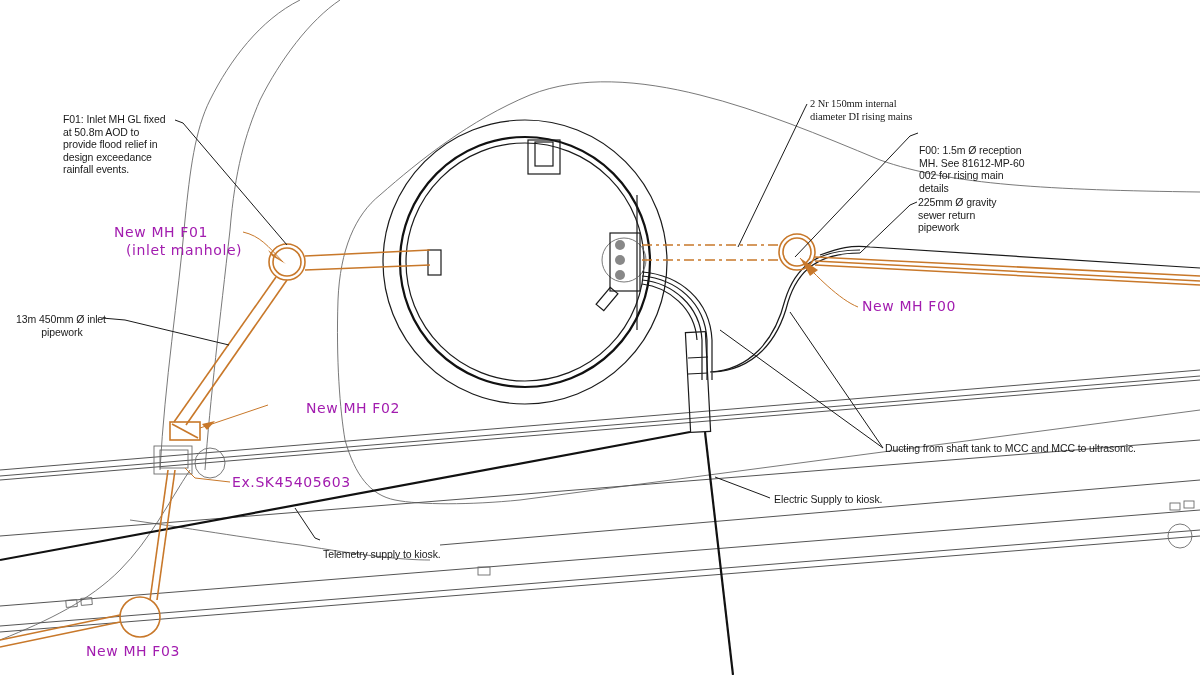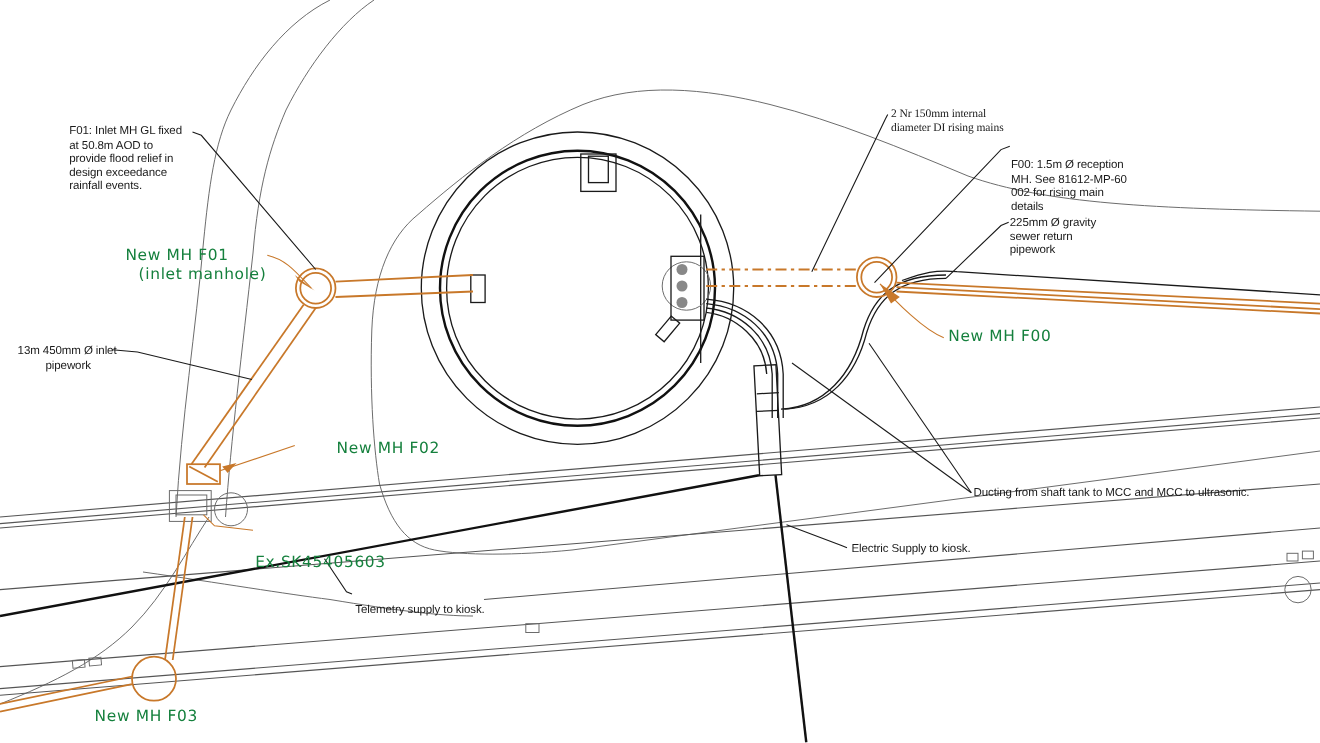--- a/index.html
+++ b/index.html
@@ -1,19 +1,19 @@
 <!DOCTYPE html>
 <html><head>
   <meta charset="utf-8">
   <style>
     html, body { margin: 0; padding: 0; background: #ffffff; }
     body { width: 1200px; height: 675px; overflow: hidden; position: relative; font-family: "Liberation Sans", sans-serif; }
     #drawing { position: absolute; left: 0; top: 0; width: 1200px; height: 675px; }
     .note { position: absolute; font-family: "Liberation Sans", sans-serif; font-size: 10.5px; line-height: 12.6px; color: #1a1a1a; white-space: pre; letter-spacing: -0.1px; }
-    .mh-label { position: absolute; font-family: "DejaVu Sans", sans-serif; font-size: 14px; color: #15803d; white-space: pre; letter-spacing: 0.6px; line-height: 17px; }
+    .mh-label { position: absolute; font-family: "DejaVu Sans", sans-serif; font-size: 14px; color: #a21caf; white-space: pre; letter-spacing: 0.6px; line-height: 17px; }
     .thin { fill: none; stroke: #6a6a6a; stroke-width: 0.9; }
     .kerb { fill: none; stroke: #555; stroke-width: 1; }
     .black { fill: none; stroke: #1a1a1a; stroke-width: 1.2; }
     .heavy { fill: none; stroke: #111; stroke-width: 2.2; }
     .orange { fill: none; stroke: #c8782a; stroke-width: 1.6; }
     .leader { fill: none; stroke: #1a1a1a; stroke-width: 1; }
     .oleader { fill: none; stroke: #c8782a; stroke-width: 1; }
   </style>
 </head>
 <body>
@@ -153,15 +153,15 @@
 <div class="note" style="left:918px; top:196px;">225mm Ø gravity
 sewer return
 pipework</div>
 <div class="note" style="left:885px; top:442px;">Ducting from shaft tank to MCC and MCC to ultrasonic.</div>
 <div class="note" style="left:774px; top:493px;">Electric Supply to kiosk.</div>
 <div class="note" style="left:323px; top:548px;">Telemetry supply to kiosk.</div>
 
 <div class="mh-label" style="left:114px; top:224px;">New MH F01</div>
 <div class="mh-label" style="left:114px; top:242px;margin-left:12px;">(inlet manhole)</div>
 <div class="mh-label" style="left:270px; top:400px;margin-left:36px;">New MH F02</div>
-<div class="mh-label" style="left:232px; top:474px;margin-top:29px;">Ex.SK45405603</div>
+<div class="mh-label" style="left:232px; top:474px;">Ex.SK45405603</div>
 <div class="mh-label" style="left:86px; top:643px;">New MH F03</div>
 <div class="mh-label" style="left:862px; top:298px;">New MH F00</div>
 
 </body></html>

